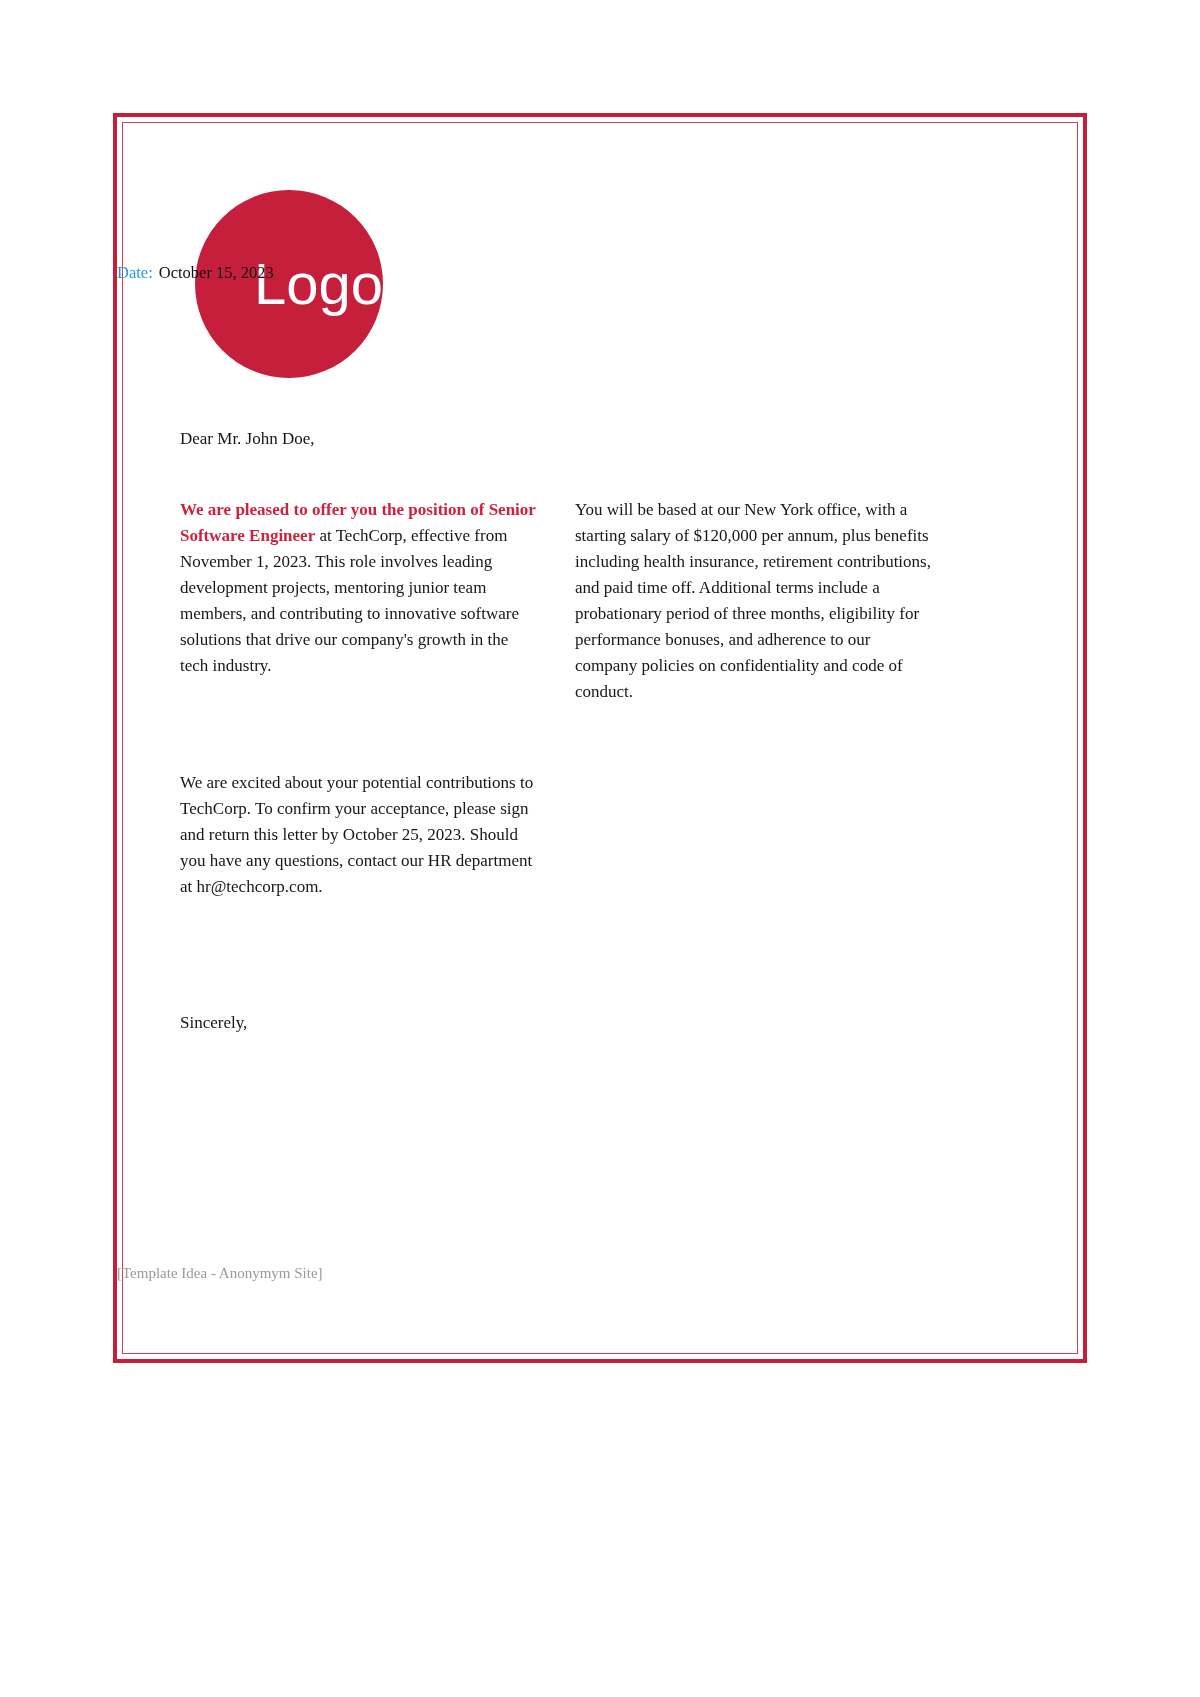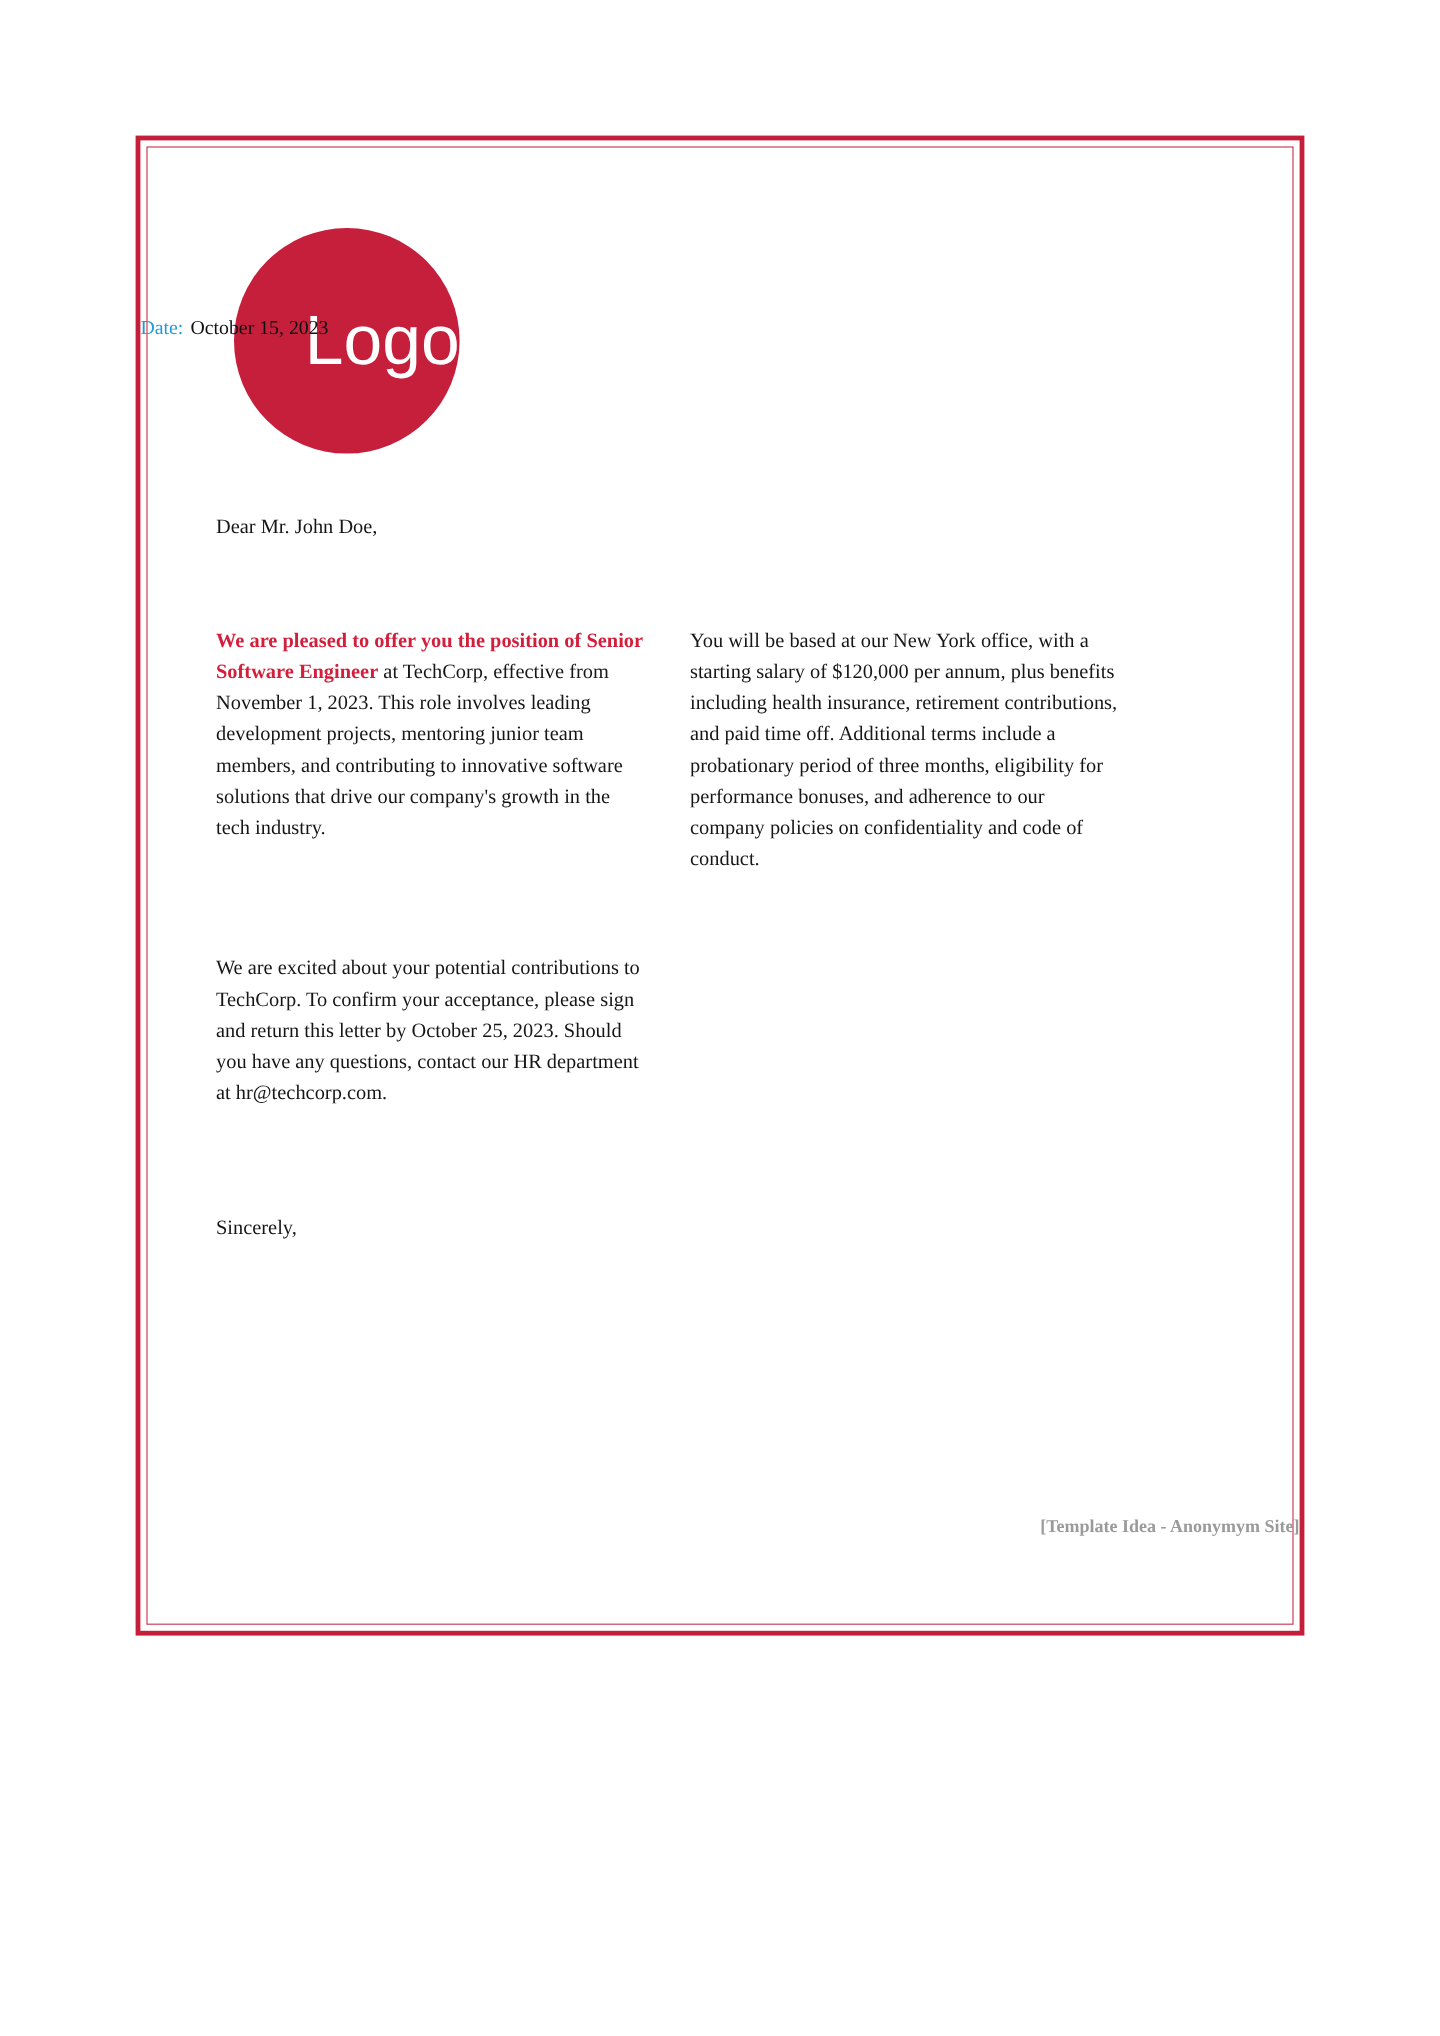--- a/index.html
+++ b/index.html
@@ -51,21 +51,20 @@
     position: absolute;
     left: 63px; top: 312px;
     font-size: 17px;
   }
   .para {
     position: absolute;
     width: 356px;
     font-size: 17px;
     line-height: 26px;
     text-align: left;
-    margin-top: 24px;
   }
   .p1 { left: 63px; top: 380px; }
   .p2 { left: 458px; top: 380px; }
   .p3 { left: 63px; top: 653px; }
   .highlight {
     font-weight: bold;
     color: var(--highlight-red, #D21F3C);
   }
   .closing {
     position: absolute;
@@ -75,24 +74,23 @@
   }
   .signature {
     position: absolute;
     left: 63px; top: 955px;
     font-size: 15.5px;
     line-height: 20.5px;
   }
   .footer {
     position: absolute;
     left: 0; right: 0; top: 1148px;
-    text-align: right;
+    text-align: left;
     font-size: 15px;
     color: var(--footer-gray, #9A9A9A);
-    font-weight: bold;
   }
 </style>
 </head>
 <body>
 
 <div class="border-box">
   <div class="inner-line"></div>
 
   <div class="logo">
     <span class="logo-text">Logo</span>

